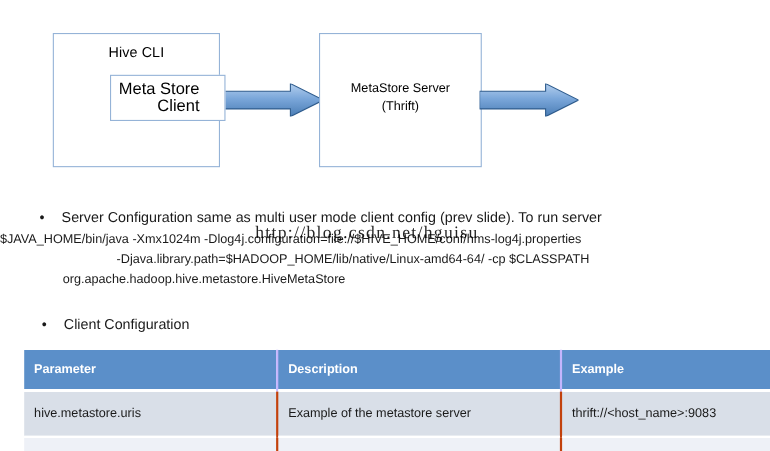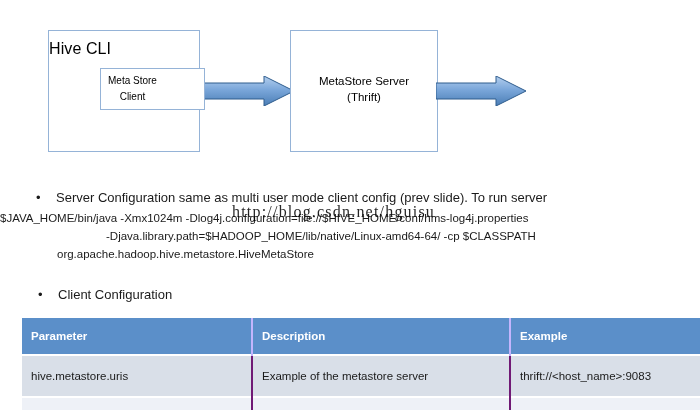--- a/index.html
+++ b/index.html
@@ -45,40 +45,40 @@
     left: 48px;
     top: 30px;
     width: 152px;
     height: 122px;
   }
   #hive-cli-label {
     position: absolute;
     left: 0;
     right: 0;
     top: 9px;
-    text-align: left;
-    font-size: 16px;
+    text-align: center;
+    font-size: 13px;
     letter-spacing: .1px;
     color: #000;
   }
 
   #meta-store-client-box {
     left: 100px;
     top: 68px;
     width: 105px;
     height: 42px;
     z-index: 3;
   }
   #meta-store-client-label {
     position: absolute;
     left: 7px;
     top: 4px;
-    font-size: 10px;
+    font-size: 15px;
     line-height: 16px;
-    text-align: center;
+    text-align: right;
     color: #000;
   }
 
   #metastore-server-box {
     left: 290px;
     top: 30px;
     width: 148px;
     height: 122px;
   }
   #metastore-server-label {
@@ -182,21 +182,21 @@
     font-weight: bold;
     height: 24px;
     border-right: 2px solid #c4b5fd;
   }
   #config-table thead th:last-child { border-right: 0; }
   #config-table tbody tr.row-odd td { background: #d9dfe8; }
   #config-table tbody tr.row-even td { background: #eef1f7; }
   #config-table tbody td {
     height: 28px;
     color: #1a1a1a;
-    border-right: 2px solid #701a75;
+    border-right: 2px solid #c2410c;
     border-top: 2px solid #ffffff;
   }
   #config-table tbody td:last-child { border-right: 0; }
 
   .col-param { width: 211px; }
   .col-desc  { width: 238px; }
   .col-ex    { width: 207px; }
 
   
   #watermark {

